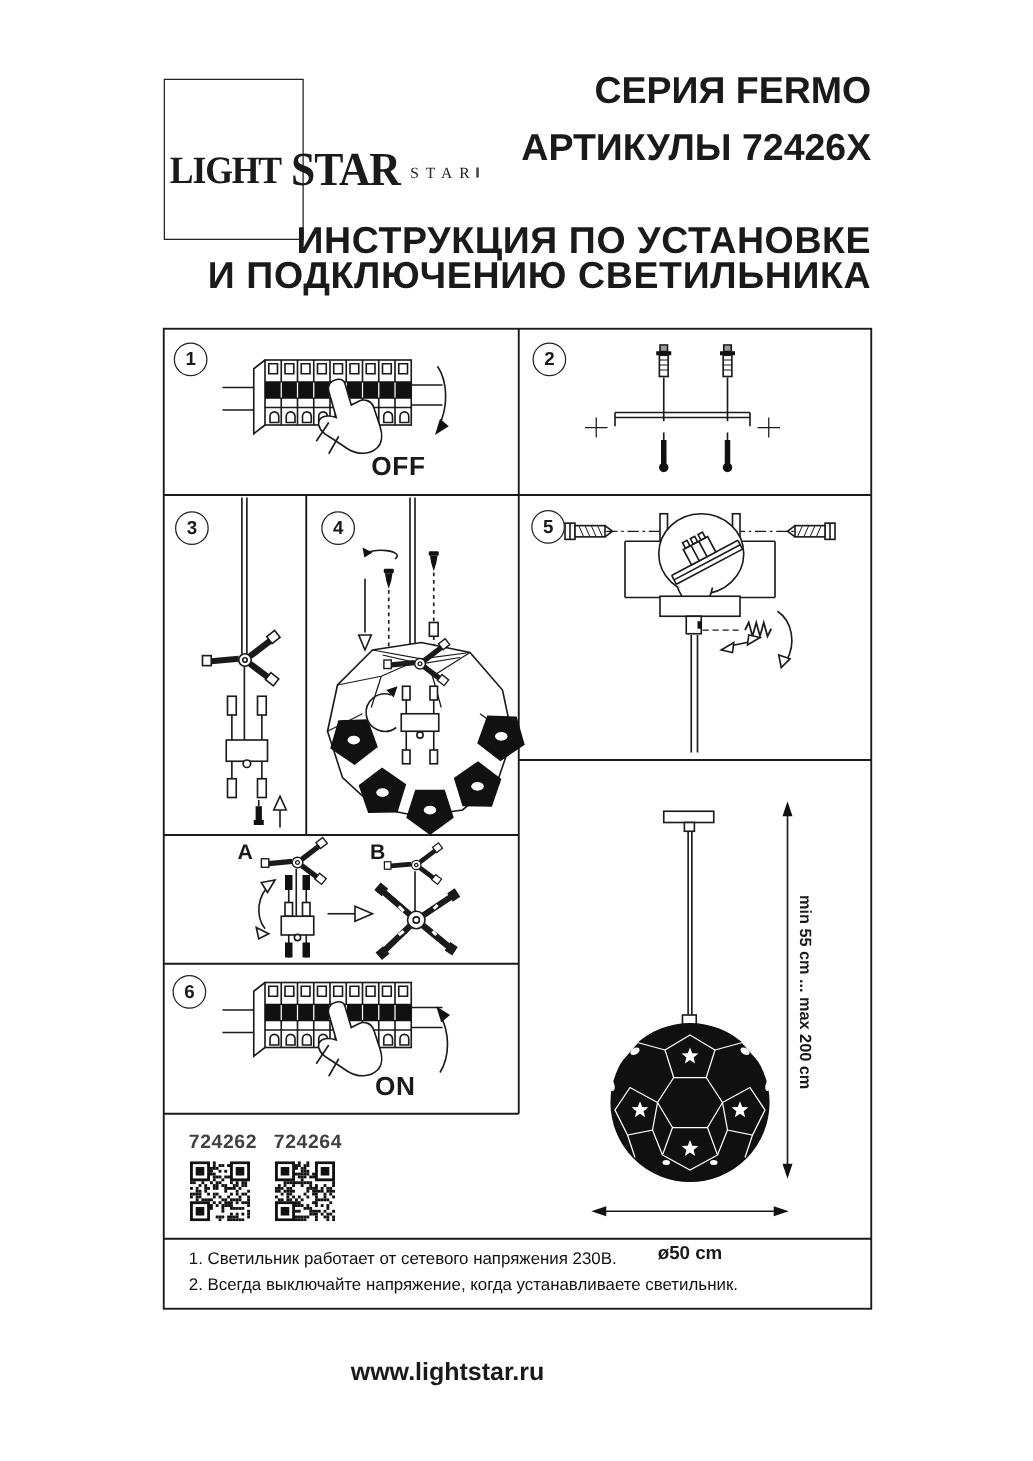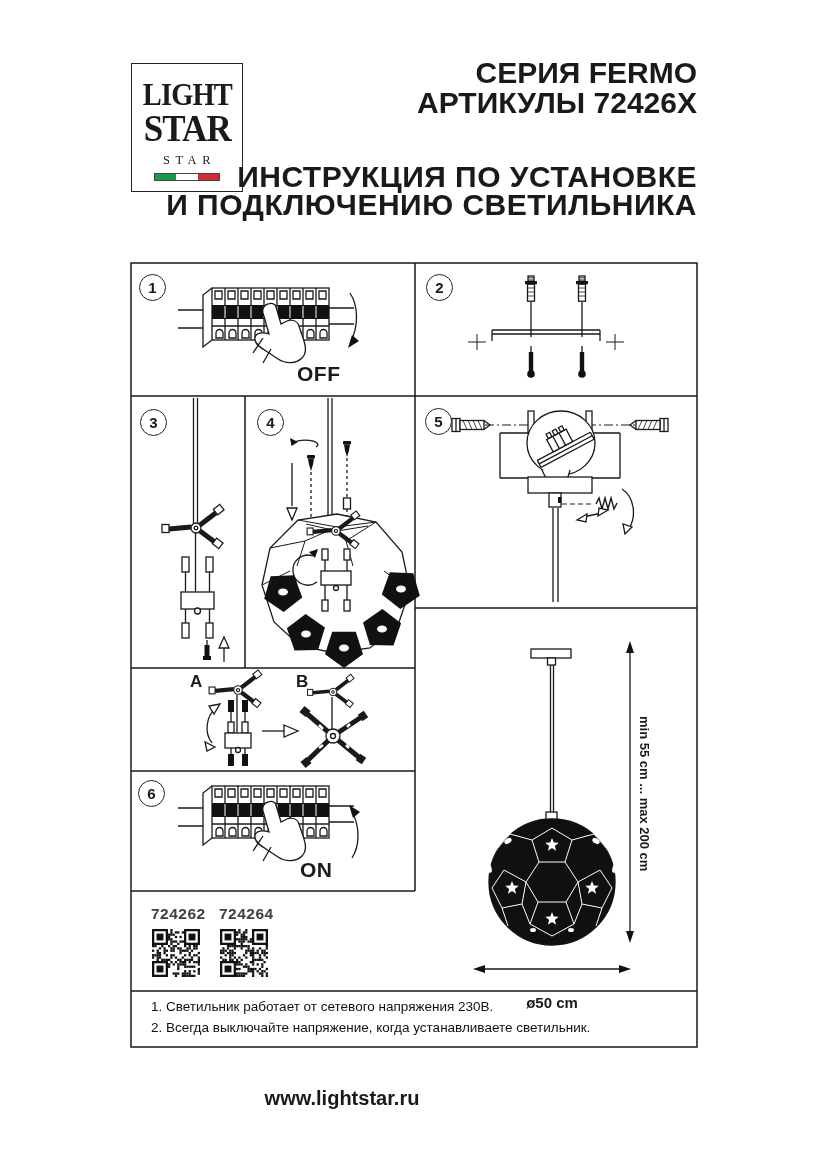--- a/index.html
+++ b/index.html
@@ -2,42 +2,42 @@
 <html><head>
 <meta charset="utf-8">
 <style>
   html,body{margin:0;padding:0;background:#e8e8e8}
   .page{position:relative;width:826px;height:1169px;background:#fff;margin:0 auto;
         font-family:"Liberation Sans",sans-serif;color:#1a1a1a;overflow:hidden}
   .abs{position:absolute}
   svg.art{position:absolute;left:0;top:0}
   
   .logo-box{left:131px;top:63px;width:112px;height:129px;border:1.5px solid #222;
-            box-sizing:border-box;display:flex;flex-direction:column;align-items:center;padding-top:16px;background:#fff}
+            box-sizing:border-box;display:flex;flex-direction:row;align-items:center;padding-top:16px;background:#fff}
   .logo-l1{font-family:"Liberation Serif",serif;font-weight:700;font-size:31px;line-height:.95;letter-spacing:-1px;transform:scaleX(.92)}
   .logo-l2{font-family:"Liberation Serif",serif;font-weight:700;font-size:38px;line-height:.95;letter-spacing:-1px;margin-top:1px;transform:scaleX(.92)}
   .logo-l3{font-family:"Liberation Serif",serif;font-weight:400;font-size:12.5px;letter-spacing:5.5px;margin-top:6px;padding-left:5px;color:#222}
   .flag{margin-top:5px;width:66px;height:8px;border:1px solid #444;box-sizing:border-box;display:flex}
   .flag span{flex:1;height:100%}
   
   .hdr{right:129px;top:60px;text-align:right;font-weight:700;line-height:26px}
   .hdr div{font-size:30px}
-  .hdr .l2{margin-top:4px}
+  .hdr .l2{margin-top:20px}
   .hdr .l3{margin-top:48px;letter-spacing:.5px}
   .hdr .l4{margin-top:2px;letter-spacing:.5px}
   
   .badge{width:27px;height:27px;border:1.6px solid #222;border-radius:50%;display:flex;
          align-items:center;justify-content:center;font-size:15px;font-weight:700;background:#fff;box-sizing:border-box}
   .lbl{font-weight:700;font-size:21px;letter-spacing:.5px}
   .ab-lbl{font-weight:700;font-size:17px}
   .art-code{font-size:15.5px;font-weight:700;letter-spacing:.5px;color:#404040}
   .notes{font-size:13.5px;line-height:21px;color:#111}
   .dim-v{font-size:13px;font-weight:700;transform:rotate(90deg);transform-origin:0 0;white-space:nowrap}
   .dim-h{font-size:15px;font-weight:700;width:90px;text-align:center}
-  .footer{left:0;top:1087px;width:684px;text-align:center;font-size:20px;font-weight:700}
+  .footer{left:16px;top:1087px;width:684px;text-align:center;font-size:20px;font-weight:700}
 </style>
 </head>
 <body>
 
 <div class="page">
 
   <svg class="art" width="826" height="1169" viewBox="0 0 826 1169">
     <defs>
       <path id="star" d="M0,-7 L1.8,-2.4 L6.7,-2.2 L2.9,0.9 L4.1,5.7 L0,3 L-4.1,5.7 L-2.9,0.9 L-6.7,-2.2 L-1.8,-2.4 Z" fill="#fff" stroke="none"></path>
       <path id="pent" d="M0,-20 L19,-6.2 L11.8,16.2 L-11.8,16.2 L-19,-6.2 Z" fill="#111" stroke="none"></path>

